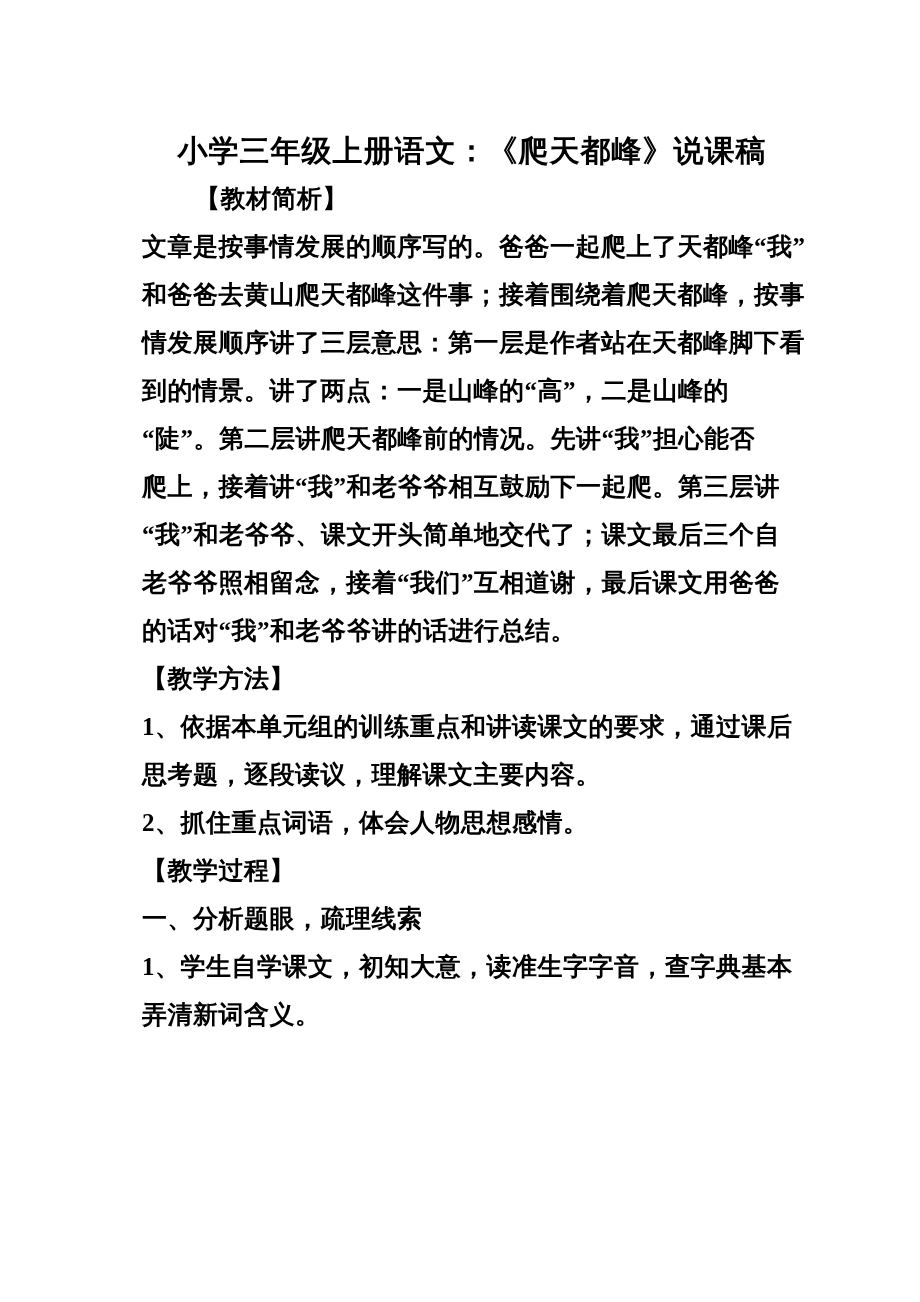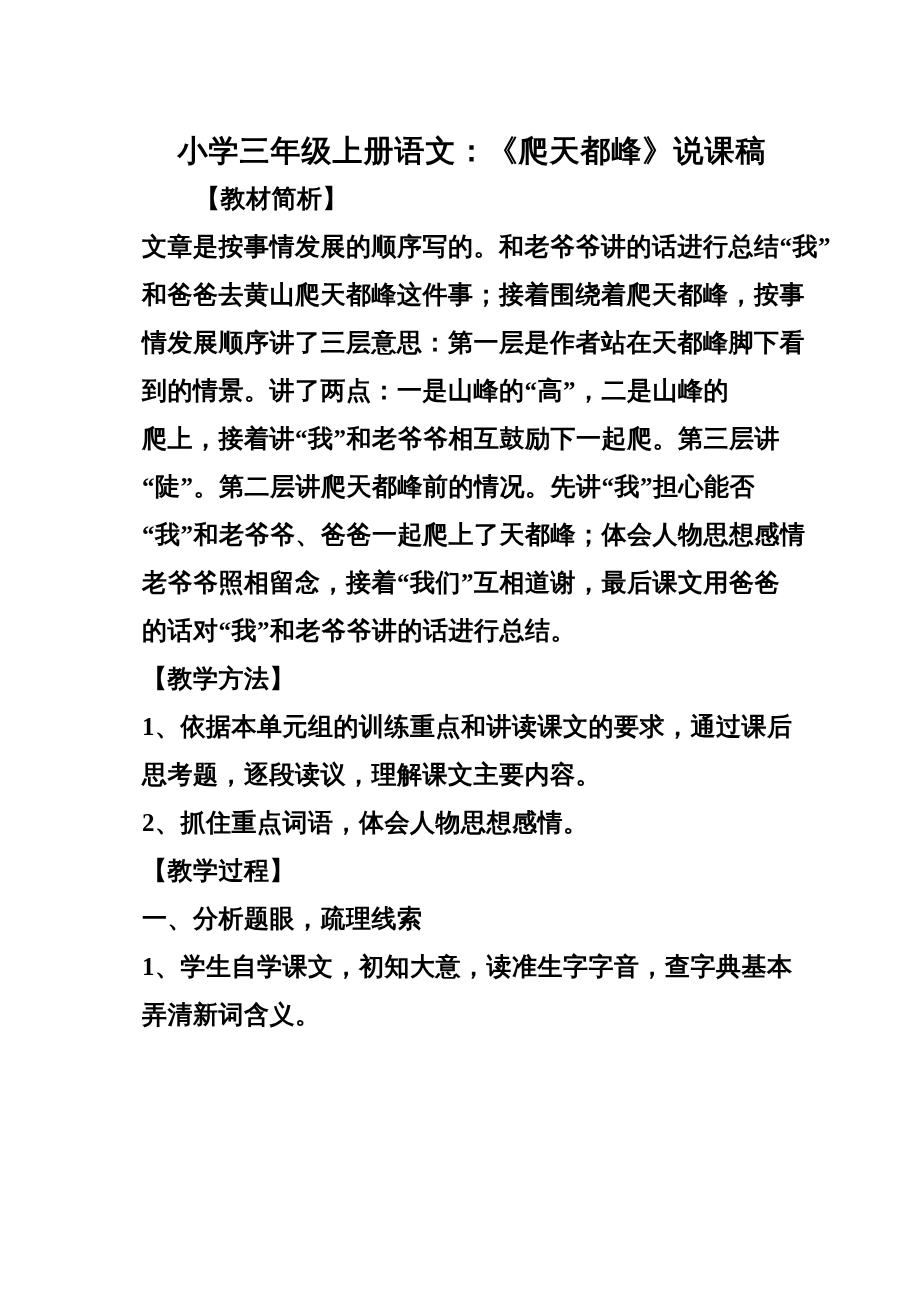--- a/index.html
+++ b/index.html
@@ -53,27 +53,27 @@
 <div class="page">
   <div class="content">
 
     <h1 class="doc-title">小学三年级上册语文：《爬天都峰》说课稿</h1>
 
     <p class="para indent-2em">
       <span class="line">【教材简析】</span>
     </p>
 
     <p class="para">
-      <span class="line">文章是按事情发展的顺序写的。和老爷爷讲的话进行总结“我”</span>
+      <span class="line">文章是按事情发展的顺序写的。爸爸一起爬上了天都峰“我”</span>
       <span class="line">和爸爸去黄山爬天都峰这件事；接着围绕着爬天都峰，按事</span>
       <span class="line">情发展顺序讲了三层意思：第一层是作者站在天都峰脚下看</span>
       <span class="line">到的情景。讲了两点：一是山峰的“高”，二是山峰的</span>
+      <span class="line">“陡”。第二层讲爬天都峰前的情况。先讲“我”担心能否</span>
       <span class="line">爬上，接着讲“我”和老爷爷相互鼓励下一起爬。第三层讲</span>
-      <span class="line">“陡”。第二层讲爬天都峰前的情况。先讲“我”担心能否</span>
-      <span class="line">“我”和老爷爷、爸爸一起爬上了天都峰；体会人物思想感情</span>
+      <span class="line">“我”和老爷爷、课文开头简单地交代了；课文最后三个自</span>
       <span class="line">老爷爷照相留念，接着“我们”互相道谢，最后课文用爸爸</span>
       <span class="line">的话对“我”和老爷爷讲的话进行总结。</span>
     </p>
 
     <p class="para">
       <span class="line">【教学方法】</span>
     </p>
 
     <p class="para">
       <span class="line">1、依据本单元组的训练重点和讲读课文的要求，通过课后</span>

